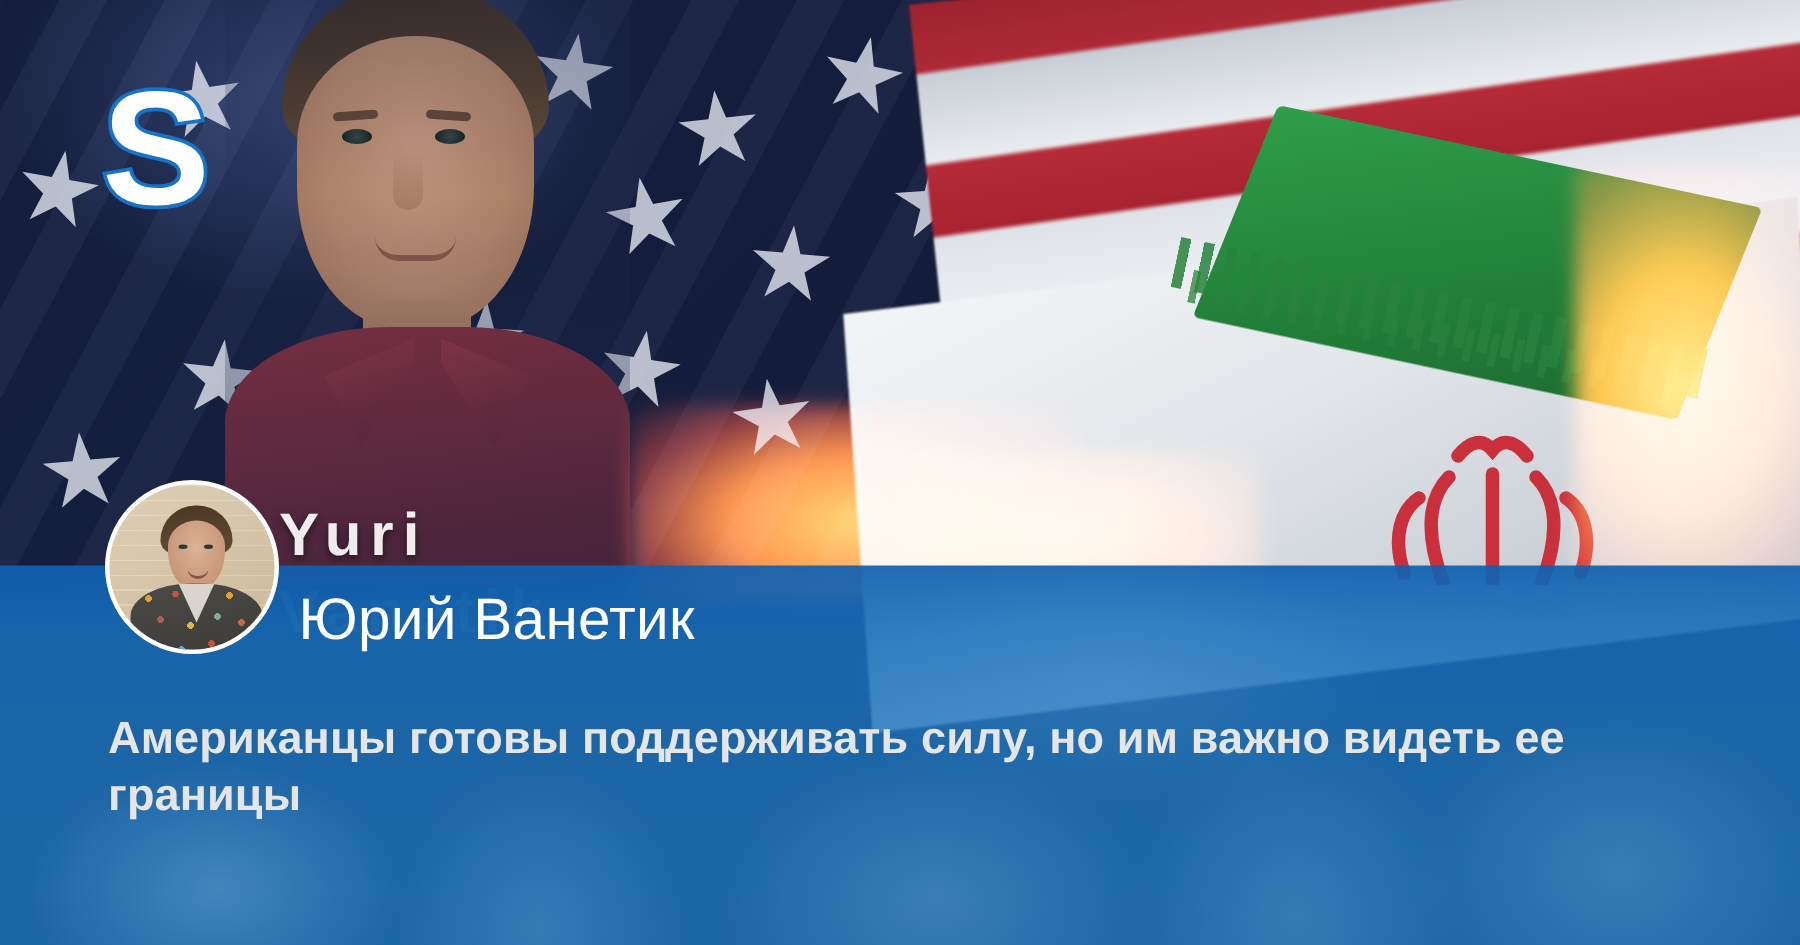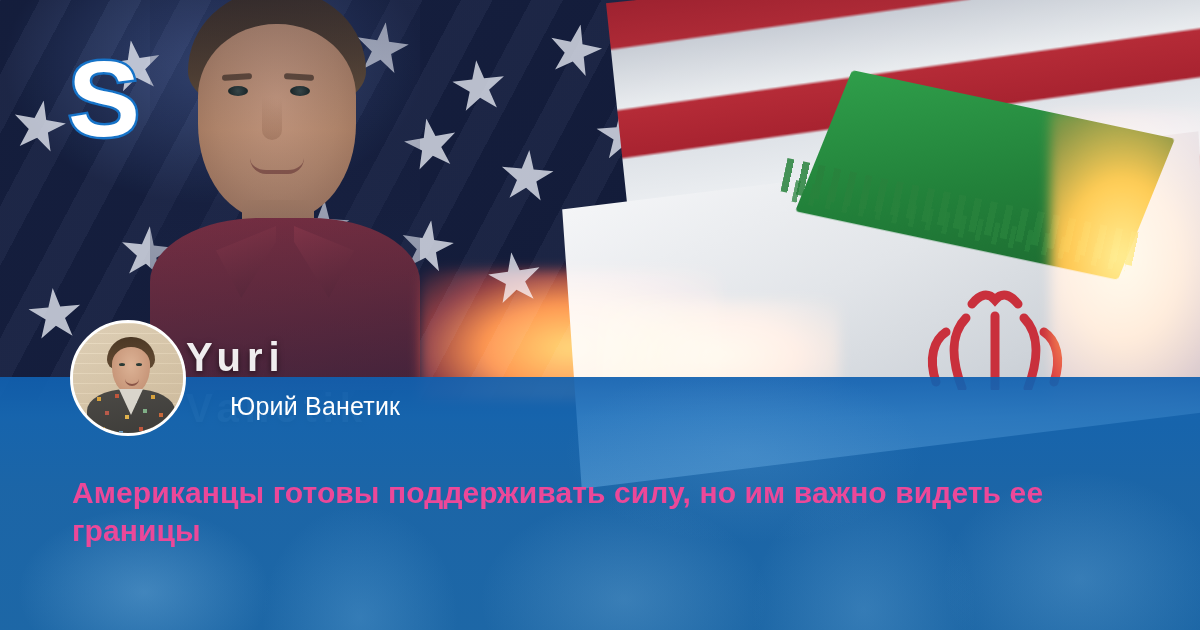--- a/index.html
+++ b/index.html
@@ -340,36 +340,36 @@
   .av-shirt-v {
     position: absolute; left: 46px; top: 66px;
     width: 24px; height: 26px;
     background: #d9d5cc;
     clip-path: polygon(50% 100%, 0 0, 100% 0);
   }
 
   
   .author-name {
     position: absolute;
-    left: 230px;
+    left: 199px;
     top: 392px;
-    font-size: 25px;
+    font-size: 39px;
     font-weight: 400;
     color: #ffffff;
     letter-spacing: 0.2px;
     white-space: nowrap;
   }
   .headline {
     position: absolute;
     left: 72px;
     top: 474px;
     right: 72px;
     font-size: 30px;
     font-weight: 700;
-    color: #ec4899;
+    color: #e5e5e5;
     letter-spacing: 0.1px;
     line-height: 1.25;
   }
 </style>
 </head>
 <body>
 
 <div class="card">
 
   <div class="photo">

